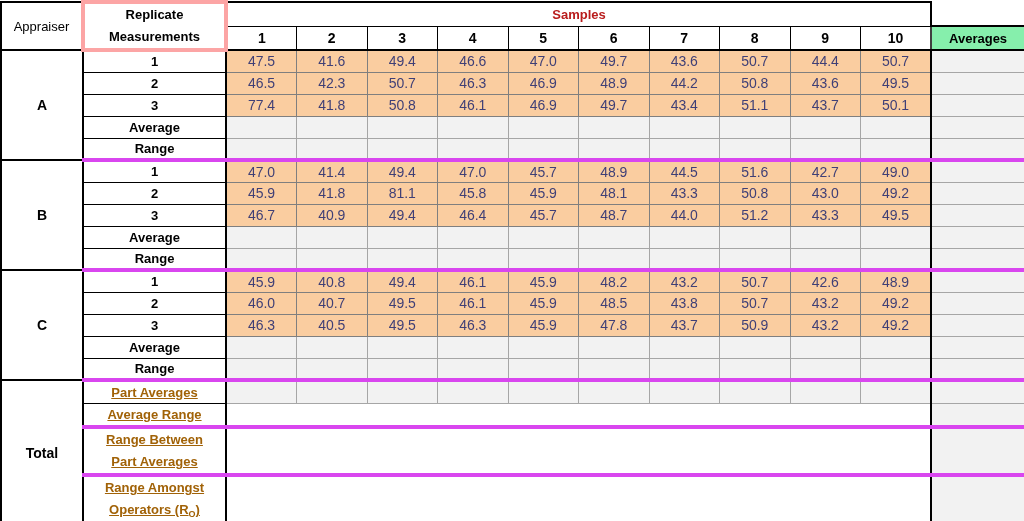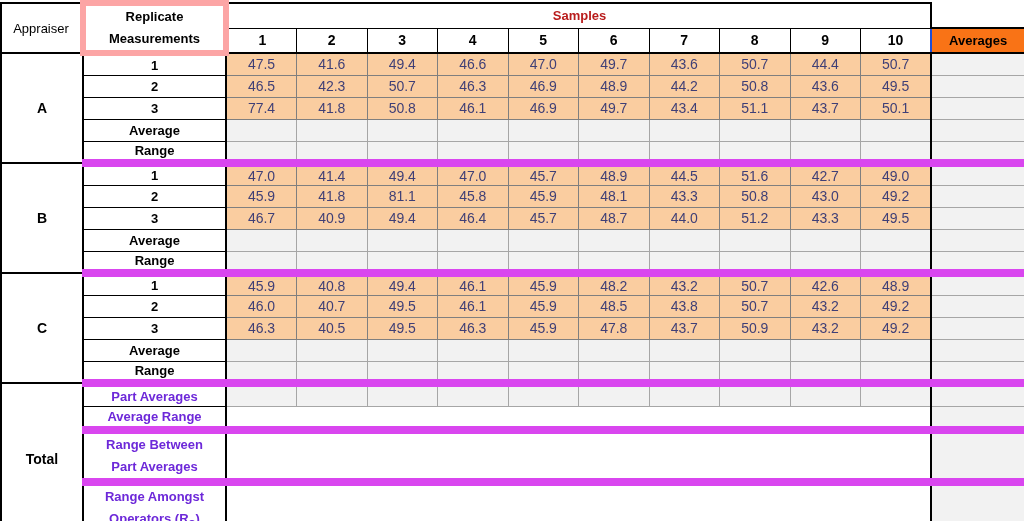--- a/index.html
+++ b/index.html
@@ -2,39 +2,39 @@
 <html><head>
 <meta charset="utf-8">
 <style>
   html,body{margin:0;padding:0;background:#fff;}
   body{font-family:"Liberation Sans",sans-serif;}
   table.grr{border-collapse:collapse;table-layout:fixed;width:1024px;margin:0;}
   td{padding:0;text-align:center;vertical-align:middle;overflow:hidden;white-space:nowrap;}
 
   
   .hd-app   {background:#fff;font-weight:normal;font-size:13px;color:#000;border:2px solid #000;}
-  .hd-rep   {background:#fff;font-weight:bold;font-size:13px;color:#000;border:6px solid #fca5a5;line-height:19px;}
+  .hd-rep   {background:#fff;font-weight:bold;font-size:13px;color:#000;border:4px solid #fca5a5;line-height:19px;}
   .hd-sam   {background:#fff;font-weight:bold;font-size:13px;color:#b91c1c;border:2px solid #000;border-bottom:1px solid #000;}
   .hd-num   {background:#fff;font-weight:bold;font-size:14px;color:#000;border:1px solid #000;border-top:1px solid #000;border-bottom:2px solid #000;}
   .hd-num-l {border-left:2px solid #000;}
-  .hd-num-r {border-right:2px solid #1d4ed8;margin-left:40px;}
-  .hd-avg   {background:#f97316;font-weight:bold;font-size:13px;color:#000;border:2px solid #000;}
+  .hd-num-r {border-right:2px solid #404040;margin-left:40px;}
+  .hd-avg   {background:#86efac;font-weight:bold;font-size:13px;color:#000;border:2px solid #000;}
   .hd-blank {background:#fff;border:none;}
 
   
   .alab {background:#fff;font-weight:bold;font-size:14px;color:#000;border:2px solid #000;}
   .rlab {background:#fff;font-weight:bold;font-size:13px;color:#000;border:1px solid #000;border-left:2px solid #000;border-right:2px solid #000;}
   .in   {background:#facda0;color:#3f3f76;font-size:14px;border:1px solid #7f7f7f;}
   .gr   {background:#f2f2f2;border:1px solid #a6a6a6;}
   .avc  {background:#f2f2f2;border:1px solid #a6a6a6;border-left:2px solid #000;border-right:2px solid #000;}
-  .tlab {background:#fff;font-weight:bold;font-size:13px;color:#6d28d9;border:1px solid #000;border-left:2px solid #000;border-right:2px solid #000;}
+  .tlab {background:#fff;font-weight:bold;font-size:13px;color:#a16207;border:1px solid #000;border-left:2px solid #000;border-right:2px solid #000;text-decoration:underline;}
   .mwh  {background:#fff;border:1px solid #000;border-left:2px solid #000;border-right:2px solid #000;}
 
   
-  tr.sec-end td{border-bottom:8px solid #d946ef;}
+  tr.sec-end td{border-bottom:4px solid #d946ef;}
   tr.last td{border-bottom:3px solid #0ea5e9;}
   tr.rh1{height:23px;} tr.rdata{height:22px;}
   tr.rpa{height:23px;} tr.rar{height:24px;} tr.rrb{height:44px;margin-left:24px;} tr.rra{height:50px;}
 
   .ln{display:block;line-height:22px;}
   sub.rsub{font-size:9px;vertical-align:-3px;font-weight:bold;}
 </style>
 </head>
 <body>
 

